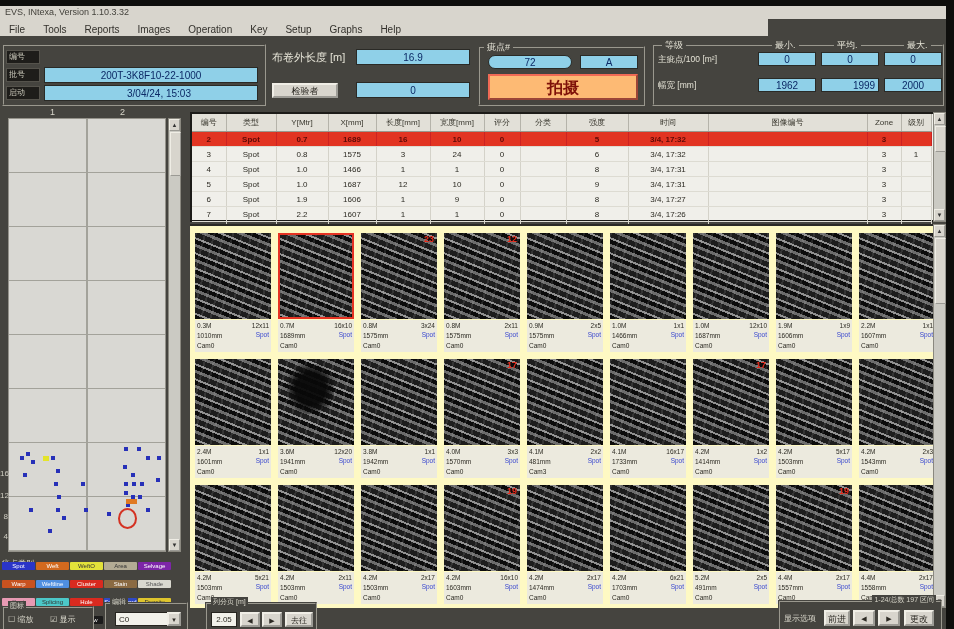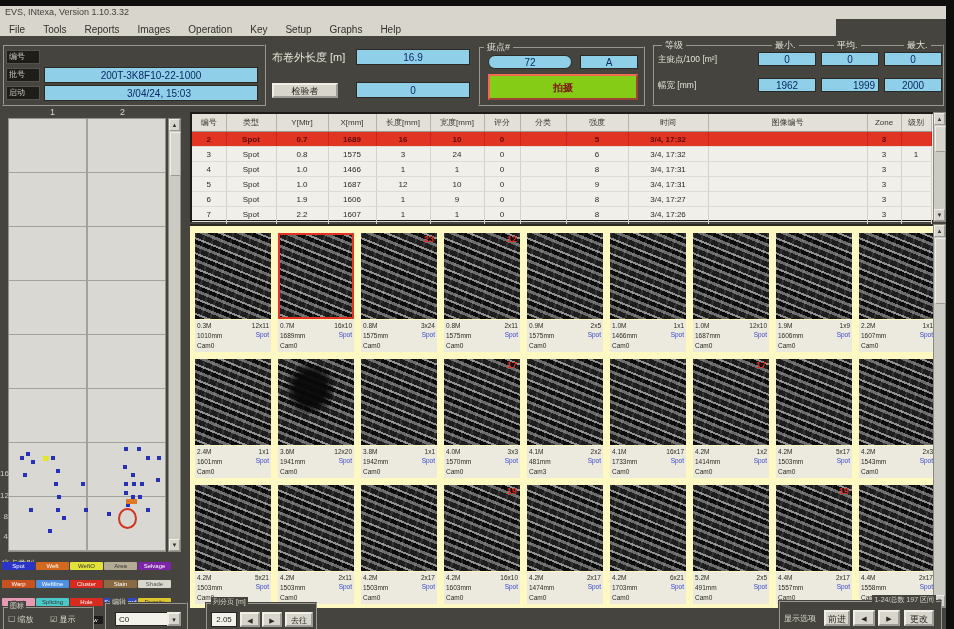--- a/index.html
+++ b/index.html
@@ -3,34 +3,34 @@
 <meta charset="utf-8">
 <style>
   html,body{margin:0;padding:0;}
   body{width:954px;height:629px;background:#0e0e0c;position:relative;overflow:hidden;
        font-family:"Liberation Sans", sans-serif;-webkit-font-smoothing:antialiased;}
   #win{position:absolute;left:0;top:6px;width:946px;height:623px;background:#45443f;}
   .abs{position:absolute;}
   
   #titlebar{left:0;top:0;width:946px;height:13px;background:#d8d5cd;color:#44423c;
             font-size:9px;line-height:13px;padding-left:5px;box-sizing:border-box;}
-  #menubar{left:0;top:13px;width:836px;height:17px;background:#d8d5cd;border-bottom:2px solid #8a887f;}
+  #menubar{left:0;top:13px;width:768px;height:17px;background:#d8d5cd;border-bottom:2px solid #8a887f;}
   .menu-item{display:inline-block;padding:2px 9px 0 9px;font-size:10px;color:#33312c;height:15px;}
   
   #headerpanel{left:0;top:30px;width:946px;height:72px;background:#45443f;}
   .grp{border:2px groove #9a988e;box-sizing:border-box;}
   .grp-title{position:absolute;top:-7px;left:4px;background:#45443f;color:#e5e3d6;font-size:9px;padding:0 3px;}
   .bluefield{background:#8fd0e8;border:1px solid #2a2a26;color:#0c2a66;font-size:10px;
              text-align:center;line-height:14px;box-sizing:border-box;overflow:hidden;}
   .darklabel{background:#1e1d1a;border:1px solid #55534c;color:#c9c7ba;font-size:8px;
              line-height:12px;overflow:hidden;white-space:nowrap;box-sizing:border-box;padding-left:2px;}
   .hlabel{color:#e5e3d6;font-size:11px;}
   .btn3d{background:#d8d5cd;border:2px outset #f0eee6;color:#2c2a24;font-size:9px;
          text-align:center;box-sizing:border-box;cursor:default;}
-  #capturebtn{background:#84cc16;border:2px outset #f06a55;color:#7e1008;font-size:10px;
+  #capturebtn{background:#fdba74;border:2px outset #f06a55;color:#7e1008;font-size:16px;
               font-weight:bold;text-align:center;box-sizing:border-box;}
   
   #map{left:8px;top:112px;width:158px;height:434px;background:#d9d8d3;border:1px solid #94928a;
        box-sizing:border-box;
        background-image:linear-gradient(to right, transparent 0 49.6%, #a3a29a 49.6% 50.4%, transparent 50.4%),
        repeating-linear-gradient(to bottom, transparent 0 53px, #a3a29a 53px 54px);}
   .map-col-label{color:#d8d6ca;font-size:9px;top:101px;}
   .meter-label{position:absolute;left:-9px;width:8px;color:#cfcdc1;font-size:8px;text-align:right;}
   .marker{position:absolute;width:4px;height:4px;}
   .m-blue{background:#2730b8;}

